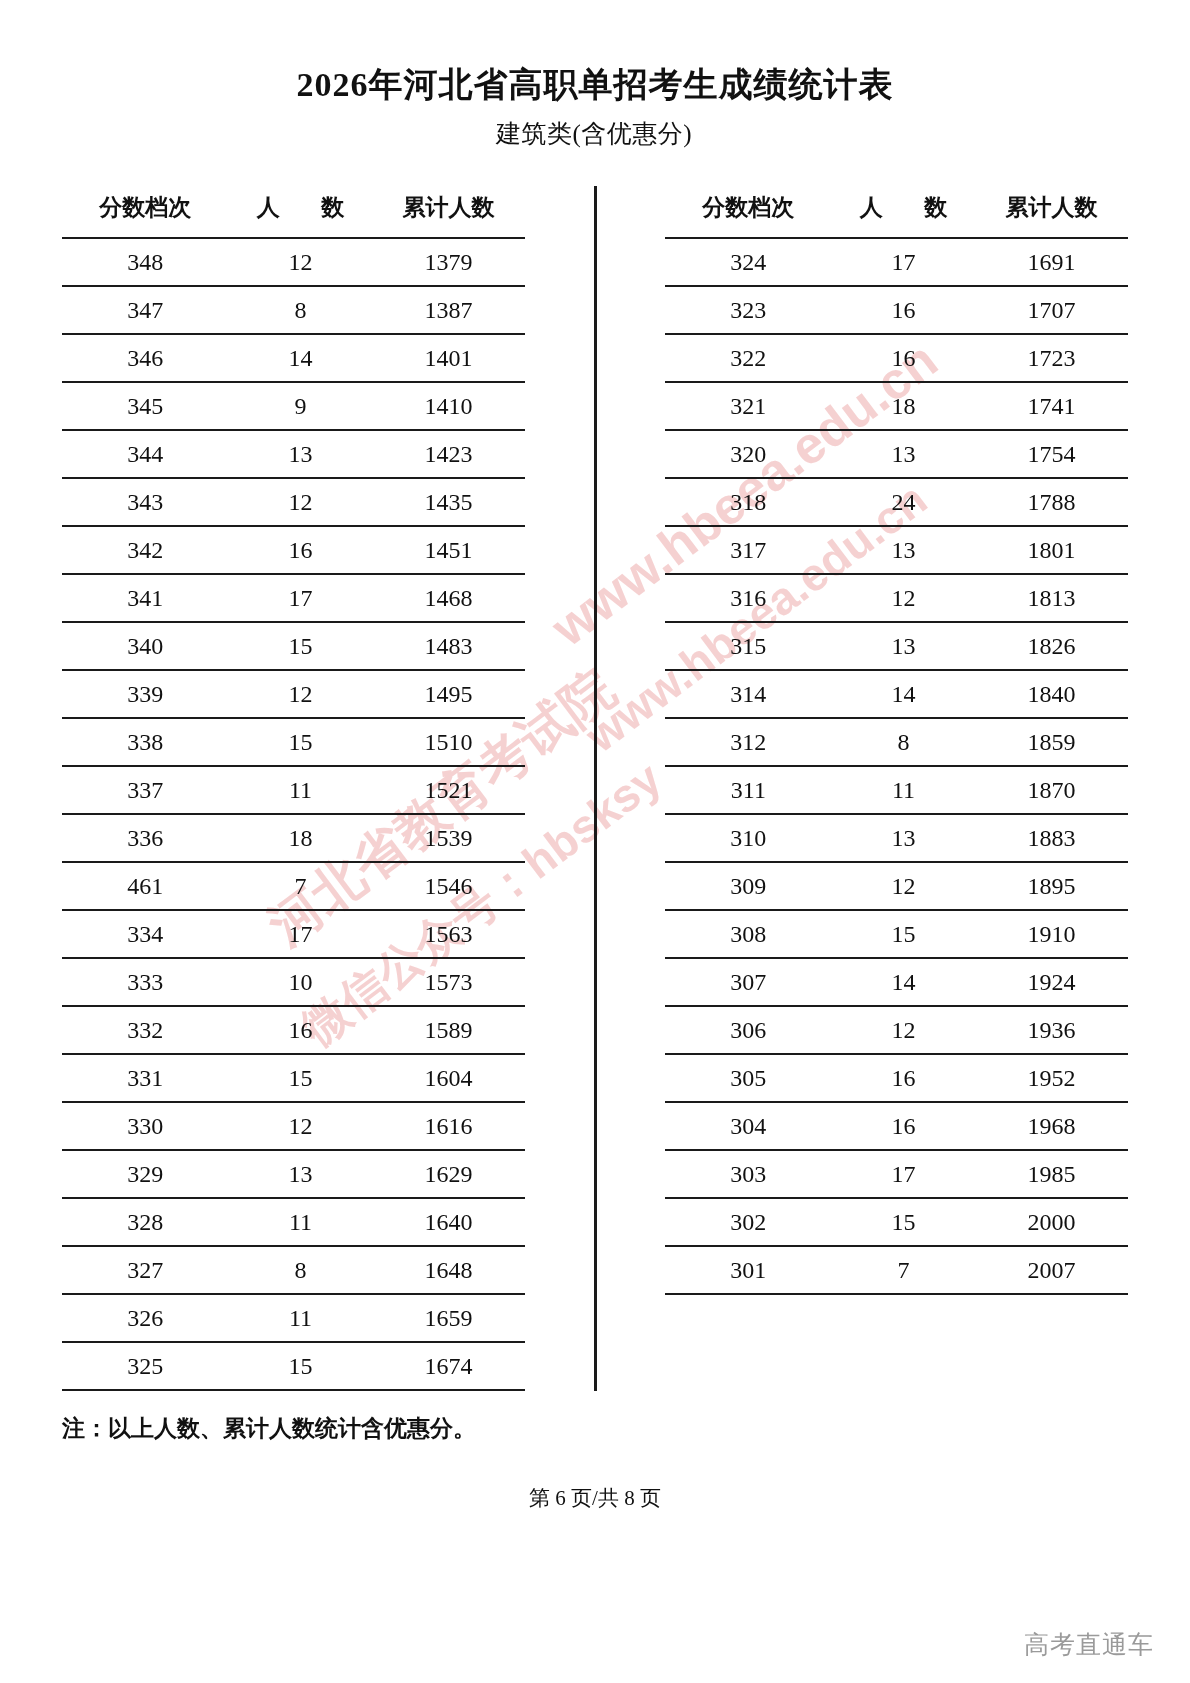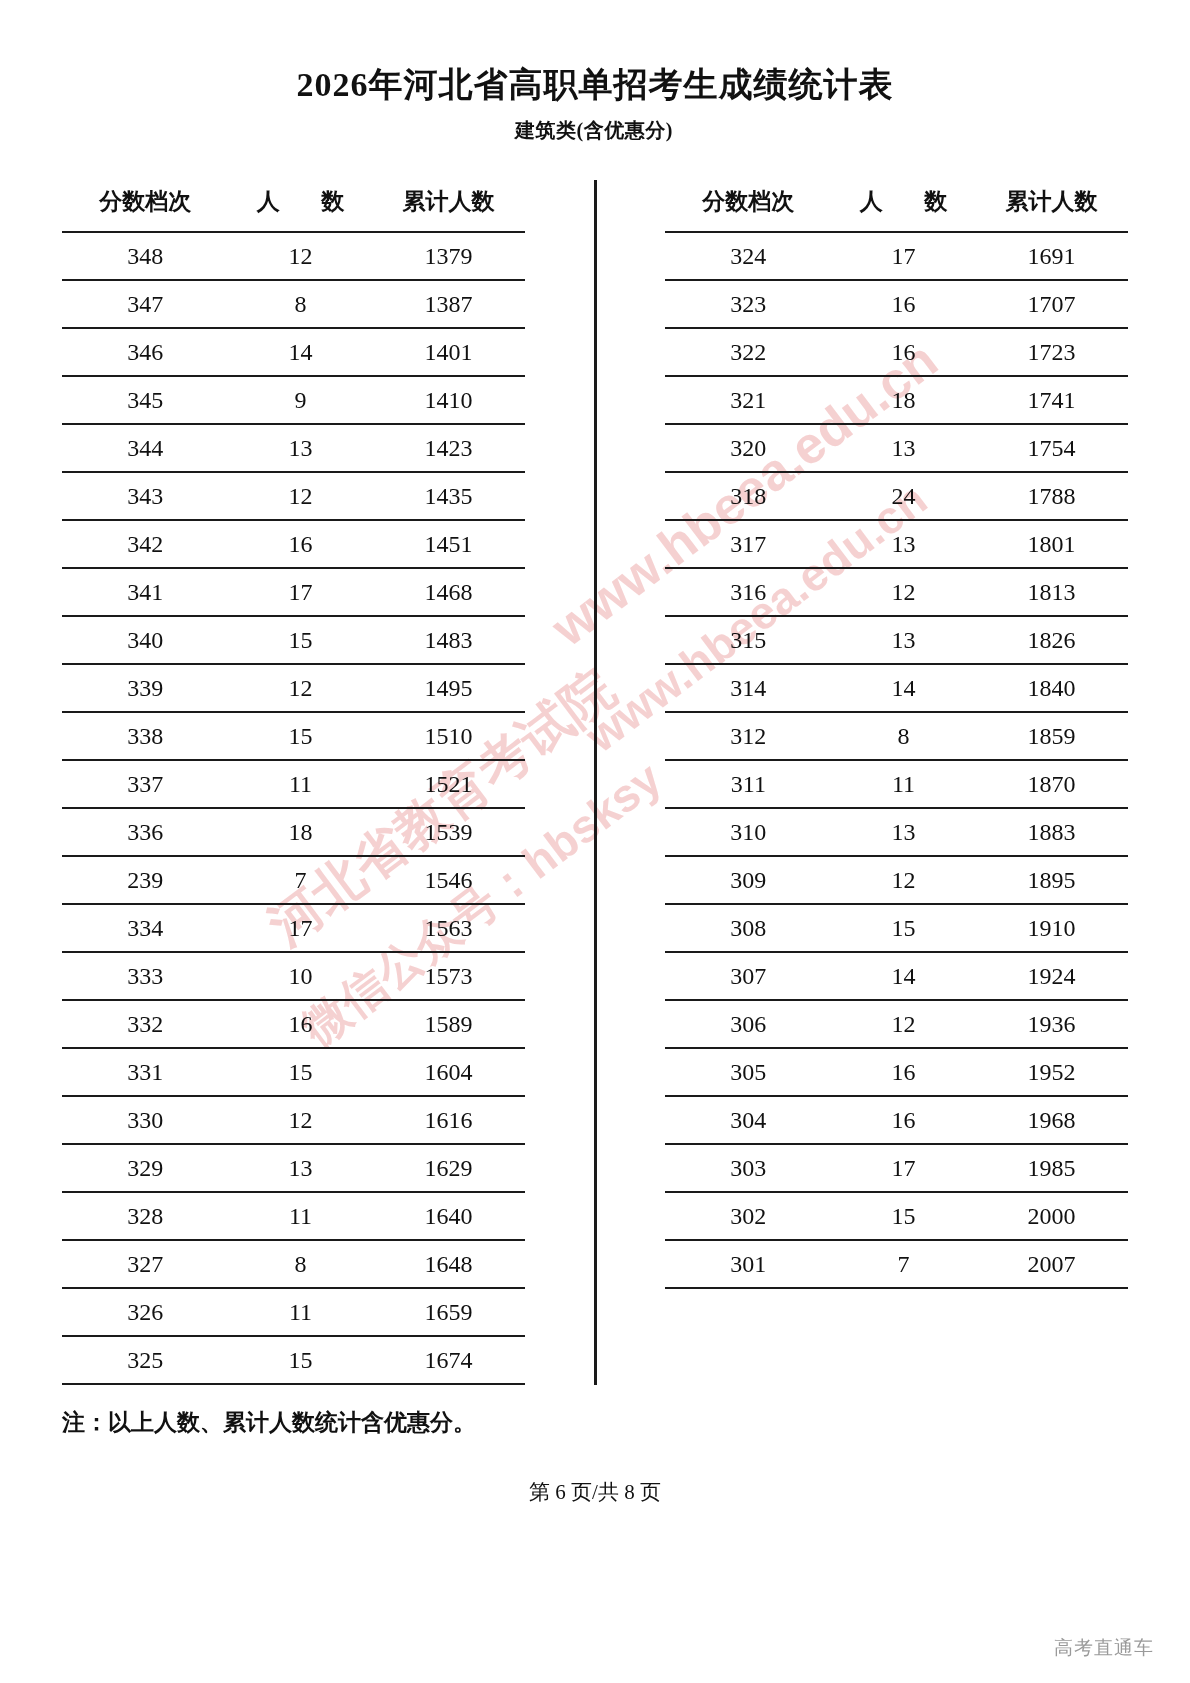--- a/index.html
+++ b/index.html
@@ -79,22 +79,22 @@
     padding-top: 64px;
   }
   .doc-title {
     font-size: 34px;
     font-weight: bold;
     letter-spacing: 1px;
     line-height: 1.25;
     margin: 0;
   }
   .doc-subtitle {
-    font-size: 20px;
-    font-weight: bold;
+    font-size: 25px;
+    font-weight: normal;
     letter-spacing: 0.5px;
     margin: 10px 2px 0 0;
   }
 
   
   .tables-wrap {
     position: relative;
     z-index: 10;
     margin-top: 36px;
     padding: 0 62px 0 62px;
@@ -157,21 +157,21 @@
     z-index: 10;
     text-align: center;
     margin-top: 40px;
     font-size: 21px;
   }
   .brand-mark {
     position: absolute;
     right: 36px;
     bottom: 22px;
     z-index: 10;
-    font-size: 19px;
+    font-size: 25px;
     color: #9a9a9a;
     font-family: "Liberation Sans", "DejaVu Sans", sans-serif;
     letter-spacing: 1px;
   }
 </style>
 </head>
 <body>
 
 <div class="page">
 
@@ -262,21 +262,21 @@
             <td>337</td>
             <td>11</td>
             <td>1521</td>
           </tr>
           <tr>
             <td>336</td>
             <td>18</td>
             <td>1539</td>
           </tr>
           <tr>
-            <td>239</td>
+            <td>461</td>
             <td>7</td>
             <td>1546</td>
           </tr>
           <tr>
             <td>334</td>
             <td>17</td>
             <td>1563</td>
           </tr>
           <tr>
             <td>333</td>

